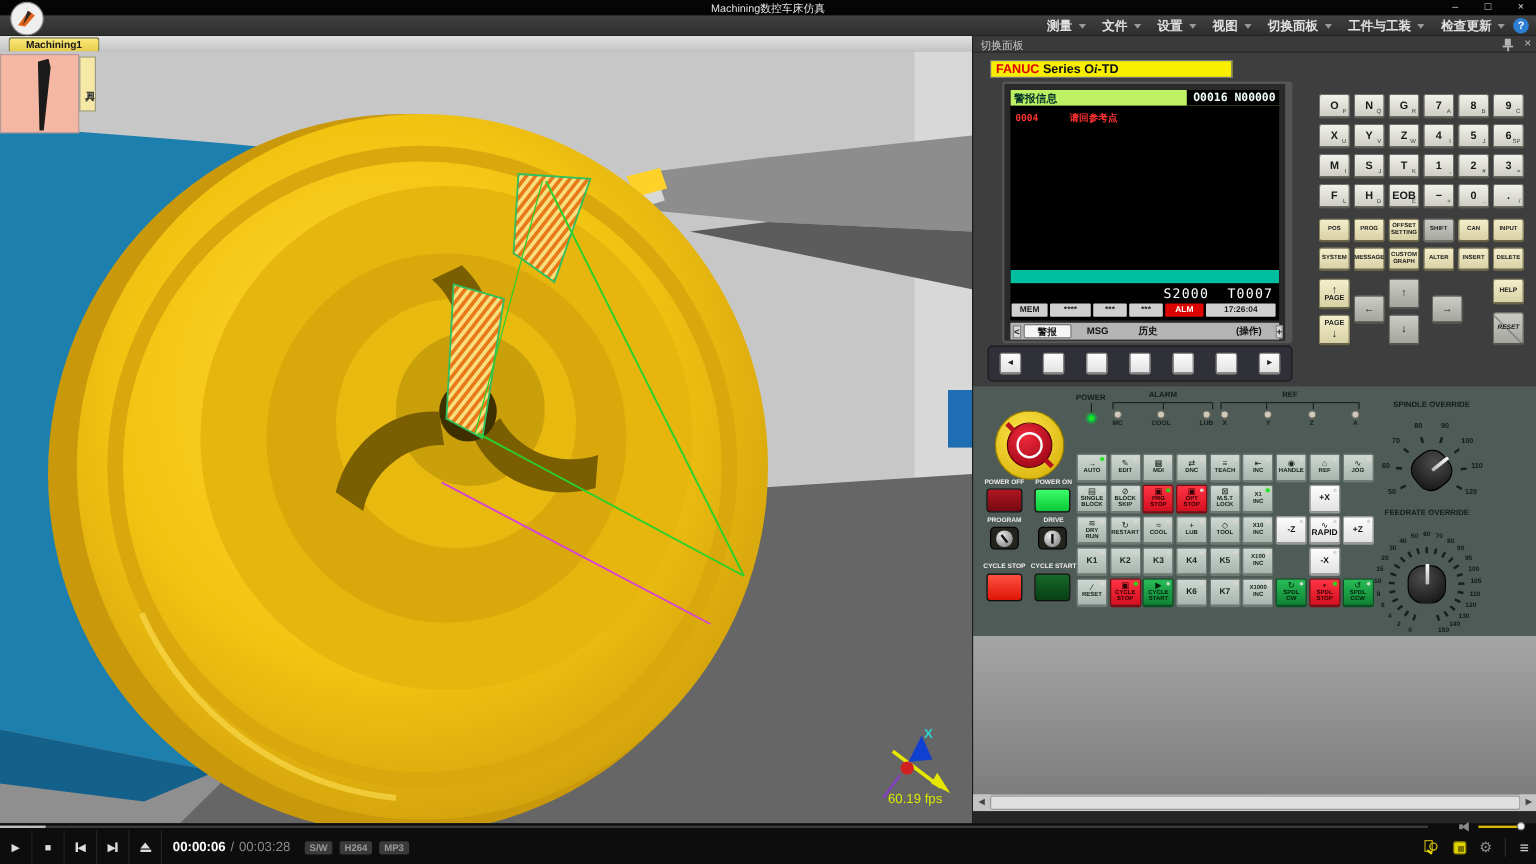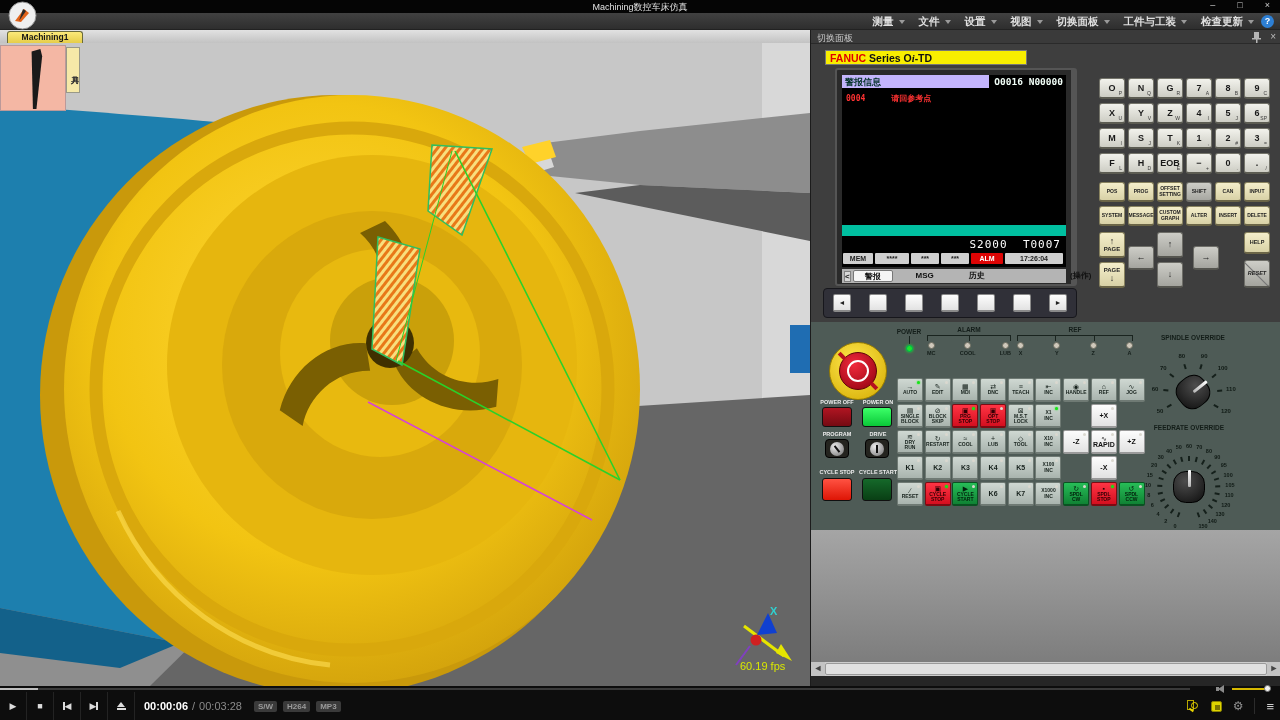--- a/index.html
+++ b/index.html
@@ -37,21 +37,21 @@
 #panel-header-icons{position:absolute;right:5px;top:1px;display:flex;gap:9px;align-items:center}
 #panel-close{font-size:10px;color:#bbb;cursor:pointer;line-height:12px}
 
 #fanuc-logo{position:absolute;left:14px;top:20px;width:202px;height:15px;background:#f8ee00;border:1px solid #777;font-size:10.5px;font-weight:bold;color:#111;padding:1px 4px;white-space:nowrap}
 #fanuc-logo .brand{color:#e00000}
 #fanuc-logo .it{font-style:italic;font-family:"Liberation Serif",serif}
 
 
 #crt{position:absolute;left:24px;top:38px;width:242px;height:218px;background:#2a2a2a;border:2px solid #555;border-right-width:6px;border-radius:3px}
 #screen{position:absolute;left:5px;top:5px;width:224px;height:192px;background:#000;overflow:hidden}
-#scr-titlebar{position:absolute;left:0;top:0;width:100%;height:13px;background:#c4b5fd}
+#scr-titlebar{position:absolute;left:0;top:0;width:100%;height:13px;background:#bef264}
 #scr-title{position:absolute;left:3px;top:1px;font-size:9px;font-weight:bold;color:#04322a}
 #scr-prog{position:absolute;right:0;top:0;height:13px;background:#000;color:#f2fff8;font-size:9.5px;font-weight:bold;font-family:"DejaVu Sans Mono",monospace;padding:1px 3px 0 5px}
 #scr-alarm{position:absolute;left:4px;top:18px;font-size:8px;font-weight:bold;color:#ff3232;font-family:"DejaVu Sans Mono",monospace}
 #scr-alarm .atext{margin-left:26px;font-family:Liberation Sans, sans-serif}
 #scr-teal2{position:absolute;left:0;top:150px;width:100%;height:11px;background:#00bfa0}
 #scr-st{position:absolute;right:5px;top:163px;font-size:11px;font-weight:normal;color:#fff;font-family:"DejaVu Sans Mono",monospace;letter-spacing:1px}
 #status-row{position:absolute;left:1px;top:178px;display:flex;gap:2px}
 .chip{height:11px;background:#cfcfcf;color:#1c1c1c;font-size:7px;font-weight:bold;text-align:center;line-height:11px;border-radius:1px}
 .chip.alm{background:#dd0404;color:#fff}
 #softrow{position:absolute;left:5px;top:199px;width:224px;height:14px;background:#b4b4b4;display:flex;align-items:center;gap:2px;padding:0 2px}
@@ -320,21 +320,21 @@
             <div class="chip" style="width: 30px;">MEM</div>
             <div class="chip" style="width: 34px;">****</div>
             <div class="chip" style="width: 28px;">***</div>
             <div class="chip" style="width: 28px;">***</div>
             <div class="chip alm" style="width: 32px;">ALM</div>
             <div class="chip" style="width: 58px;">17:26:04</div>
           </div>
       </div>
       <div id="softrow">
         <div class="skarrow">&lt;</div>
-        <div id="softkeys" style="display:flex;gap:12px">
+        <div id="softkeys" style="display:flex;gap:2px">
             <div class="softkey sel">警报</div>
             <div class="softkey">MSG</div>
             <div class="softkey">历史</div>
             <div class="softkey"></div>
             <div class="softkey">(操作)</div>
           </div>
         <div class="skarrow">+</div>
       </div>
     </div>
 

